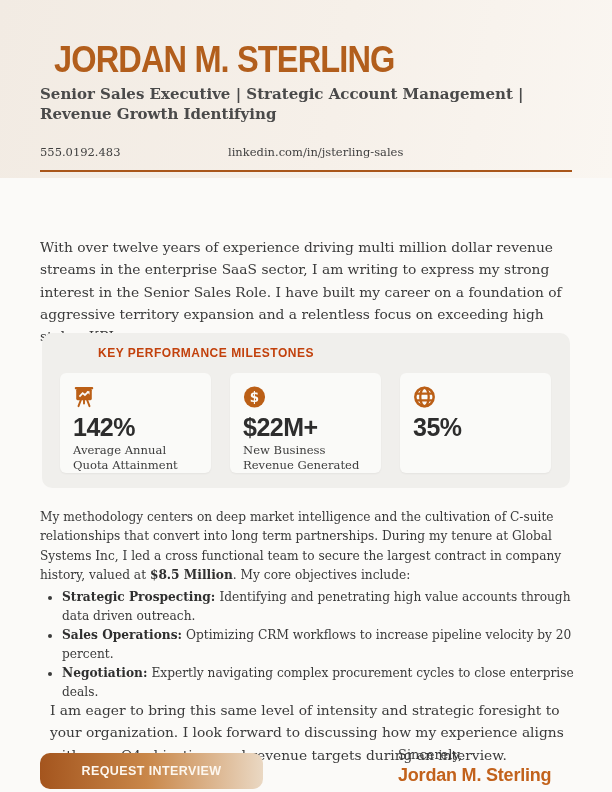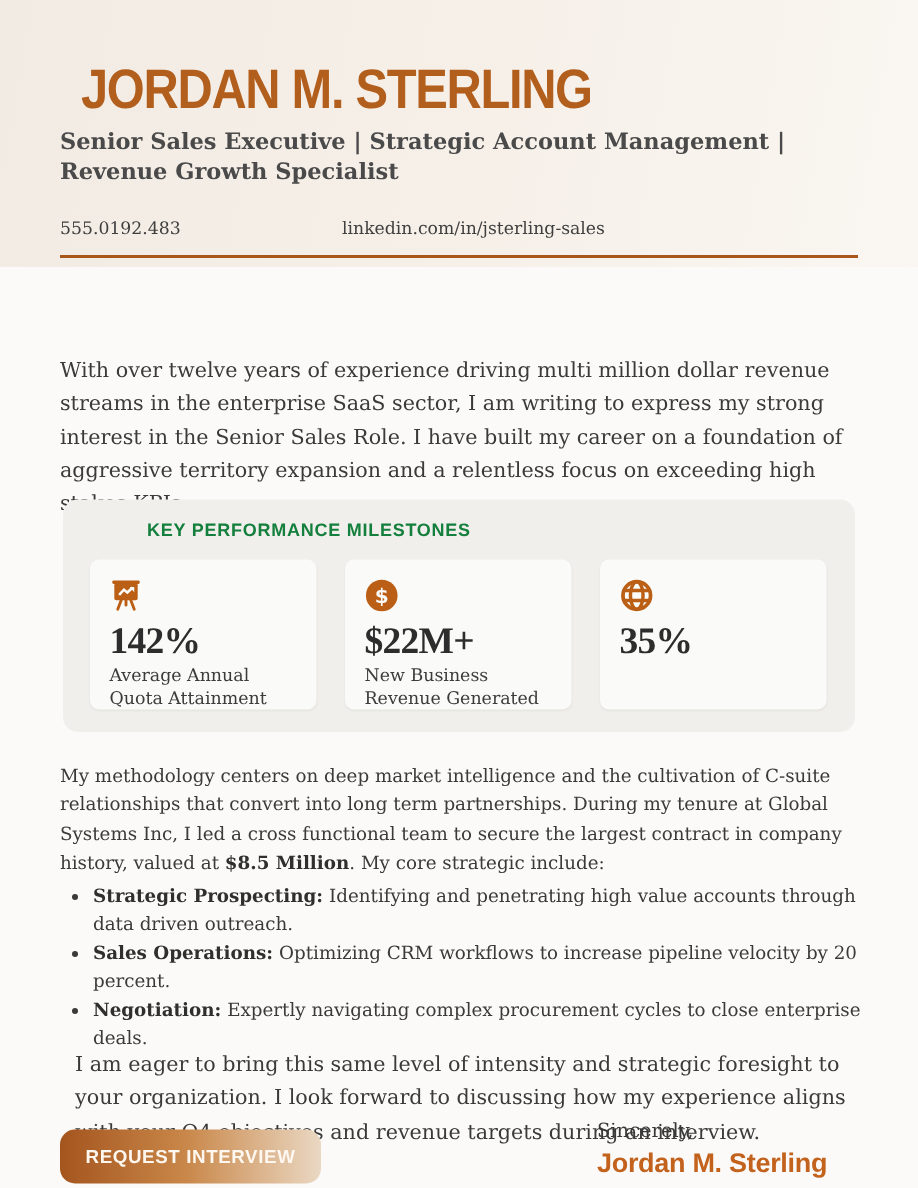--- a/index.html
+++ b/index.html
@@ -47,58 +47,58 @@
   .p-close{position:absolute;left:40px;top:689px;width:533px;margin:10px;
     font-size:13.8px;line-height:22.3px;}
   
   .panel{
     position:absolute;left:42px;top:333px;width:528px;height:155px;
     background:#f0efec;border-radius:10px;
   }
   .panel-title{
     position:absolute;left:20px;top:13px;margin:0;
     font-family:"Liberation Sans", sans-serif;font-weight:bold;
-    font-size:12px;letter-spacing:.5px;color:#15803d;padding-left:36px;
+    font-size:12px;letter-spacing:.5px;color:#c2410c;padding-left:36px;
   }
   .cards{position:absolute;left:18px;top:40px;display:flex;gap:19px;}
   .card{
     width:151px;height:100px;background:#fafaf8;border-radius:6px;
     box-sizing:border-box;padding:12px 13px;
     box-shadow:0 1px 2px rgba(0,0,0,.05);
   }
   .card .icn{display:block;width:22px;height:24px;}
   .card .value{
-    font-family:Liberation Serif, serif;font-weight:700;
+    font-family:Liberation Sans, sans-serif;font-weight:700;
     font-size:25px;line-height:27px;letter-spacing:-.5px;color:#2d2d2d;
     margin-top:5px;
   }
   .card .label{font-size:11.6px;line-height:14.5px;color:#3c3c3c;margin-top:2px;}
   
   .cta{
-    position:absolute;left:40px;top:753px;width:174px;height:36px;
+    position:absolute;left:40px;top:753px;width:223px;height:36px;
     border:none;border-radius:10px;cursor:pointer;
     background:linear-gradient(90deg,#a4551e 0%,#c98749 48%,#ead8c3 100%);
     font-family:"Liberation Sans", sans-serif;font-weight:bold;
     font-size:12.5px;letter-spacing:.4px;color:#fdf7ef;
   }
   .signoff{position:absolute;left:398px;top:747px;}
   .signoff .sincerely{font-size:13px;color:#383838;}
   .signoff .sig{
     font-family:"Liberation Sans", sans-serif;font-weight:700;
     font-size:18px;color:#c2621c;margin-top:3px;letter-spacing:-.2px;
   }
 </style>
 </head>
 <body>
 
 <div class="page">
 
   <div class="header">
     <h1 class="name">JORDAN M. STERLING</h1>
-    <p class="subtitle">Senior Sales Executive | Strategic Account Management | Revenue Growth Specialist</p>
+    <p class="subtitle">Senior Sales Executive | Strategic Account Management | Revenue Growth Identifying</p>
     <div class="contact">
       <span>555.0192.483</span>
       <span>linkedin.com/in/jsterling-sales</span>
     </div>
     <div class="rule"></div>
   </div>
 
 
   <p class="p-intro">With over twelve years of experience driving multi million dollar revenue streams in the enterprise SaaS sector, I am writing to express my strong interest in the Senior Sales Role. I have built my career on a foundation of aggressive territory expansion and a relentless focus on exceeding high stakes KPIs.</p>
 
@@ -138,21 +138,21 @@
             <ellipse cx="12" cy="12.5" rx="4.4" ry="9.6" stroke="#bb5f16" stroke-width="2.4" fill="none"></ellipse>
             <path d="M3 9 H21 M3 16 H21" stroke="#bb5f16" stroke-width="2.4" fill="none"></path>
           </svg>
         </span>
         <div class="value">35%</div>
       </div>
 
     </div>
   </div>
 
-  <p class="p-method"><span>My methodology centers on deep market intelligence and the cultivation of C-suite relationships that convert into long term partnerships. During my tenure at Global Systems Inc, I led a cross functional team to secure the largest contract in company history, valued at </span><b>$8.5 Million</b><span>. My core strategic include:</span></p>
+  <p class="p-method"><span>My methodology centers on deep market intelligence and the cultivation of C-suite relationships that convert into long term partnerships. During my tenure at Global Systems Inc, I led a cross functional team to secure the largest contract in company history, valued at </span><b>$8.5 Million</b><span>. My core objectives include:</span></p>
 
   <ul class="bullets">
     <li><span class="blabel">Strategic Prospecting:</span><span>Identifying and penetrating high value accounts through data driven outreach.</span></li>
     <li><span class="blabel">Sales Operations:</span><span>Optimizing CRM workflows to increase pipeline velocity by 20 percent.</span></li>
     <li><span class="blabel">Negotiation:</span><span>Expertly navigating complex procurement cycles to close enterprise deals.</span></li>
   </ul>
 
   <p class="p-close">I am eager to bring this same level of intensity and strategic foresight to your organization. I look forward to discussing how my experience aligns with your Q4 objectives and revenue targets during an interview.</p>
 
   <button class="cta">REQUEST INTERVIEW</button>

